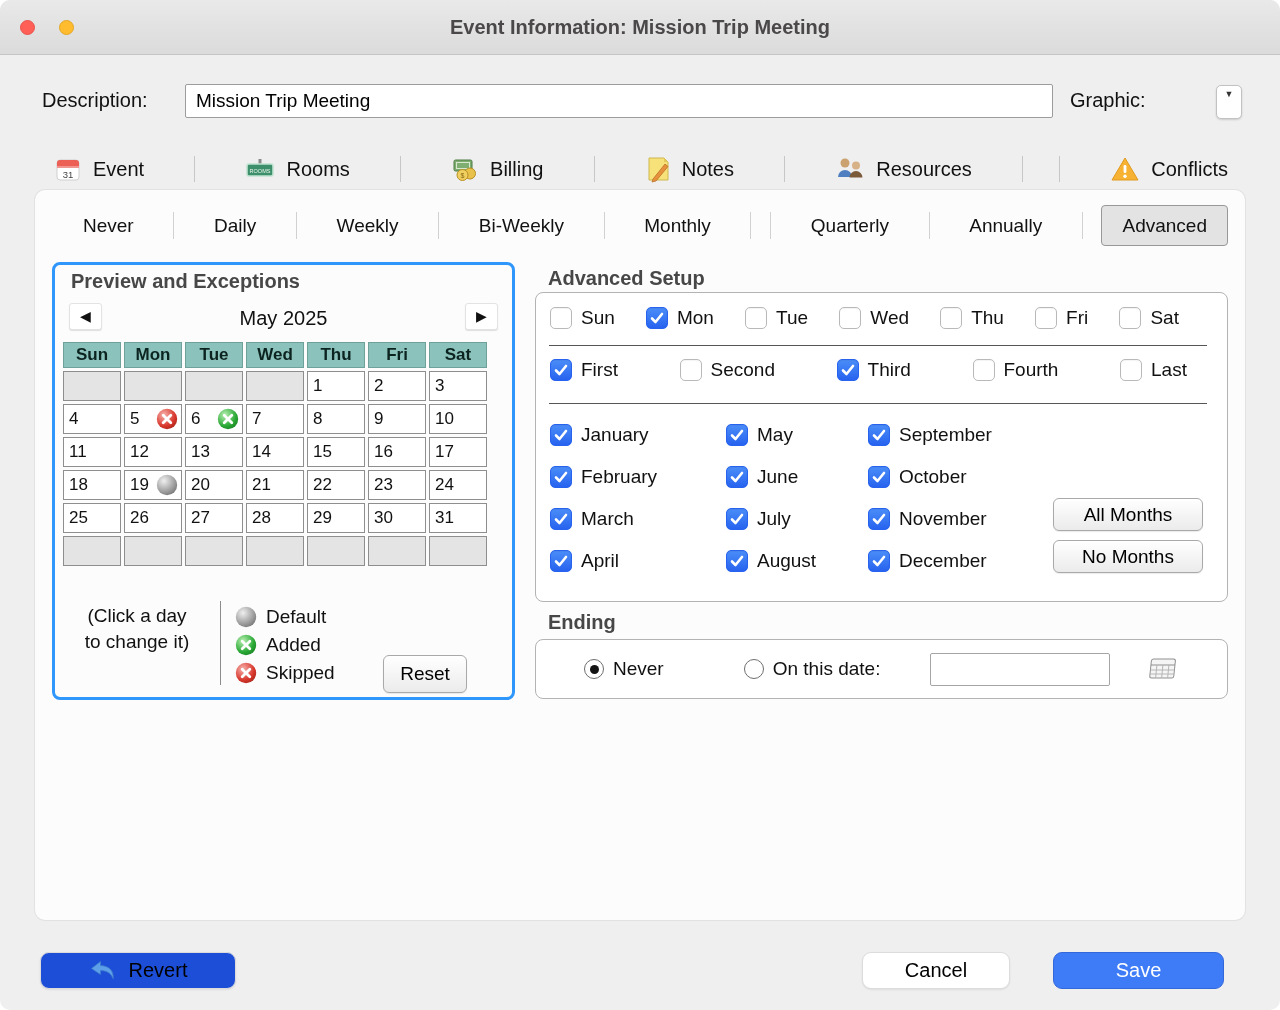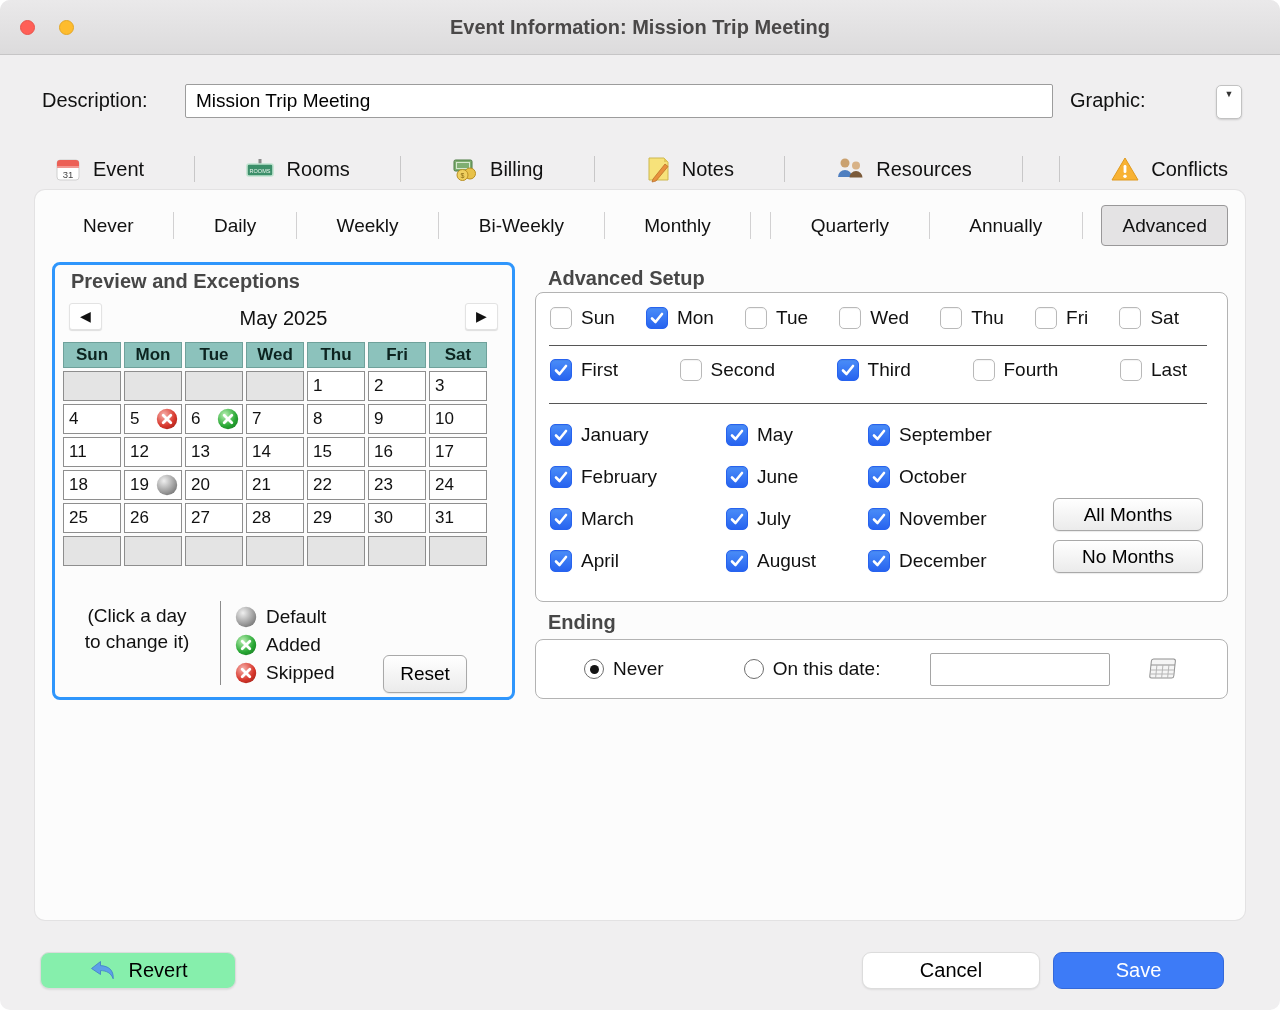--- a/index.html
+++ b/index.html
@@ -107,23 +107,23 @@
     background:#fff; position:relative; flex:0 0 20px; }
   .radio.on::after { content:''; position:absolute; left:50%; top:50%; width:9px; height:9px;
     margin:-4.5px 0 0 -4.5px; border-radius:50%; background:#141414; }
   .ending-date-input { margin-left:50px; width:180px; height:33px; border:1px solid #a5a5a5;
     border-radius:2px; font-size:18px; padding:0 8px; font-family:inherit; }
   .date-picker { margin-left:36px; display:flex; cursor:default; }
 
   
   .footer-btn { position:absolute; top:952px; height:37px; border-radius:9px; font-size:20px;
     font-family:inherit; display:flex; align-items:center; justify-content:center; cursor:default; }
-  .revert-btn { left:40px; width:196px; background:#86efac; border:1px solid #dcdcdc;
+  .revert-btn { left:40px; width:196px; background:#1d4ed8; border:1px solid #dcdcdc;
     box-shadow:0 1px 2px rgba(0,0,0,.08); gap:13px; }
-  .cancel-btn { left:862px; width:178px; background:#fff; border:1px solid #dcdcdc;
+  .cancel-btn { left:862px; width:148px; background:#fff; border:1px solid #dcdcdc;
     box-shadow:0 1px 2px rgba(0,0,0,.08); }
   .save-btn { left:1053px; width:171px; background:#3d7bf7; border:1px solid #3368da; color:#ffffff; }
 </style>
 </head>
 <body>
 
 <div class="window">
 
   <div class="titlebar">
     <div class="traffic t-red"></div>

